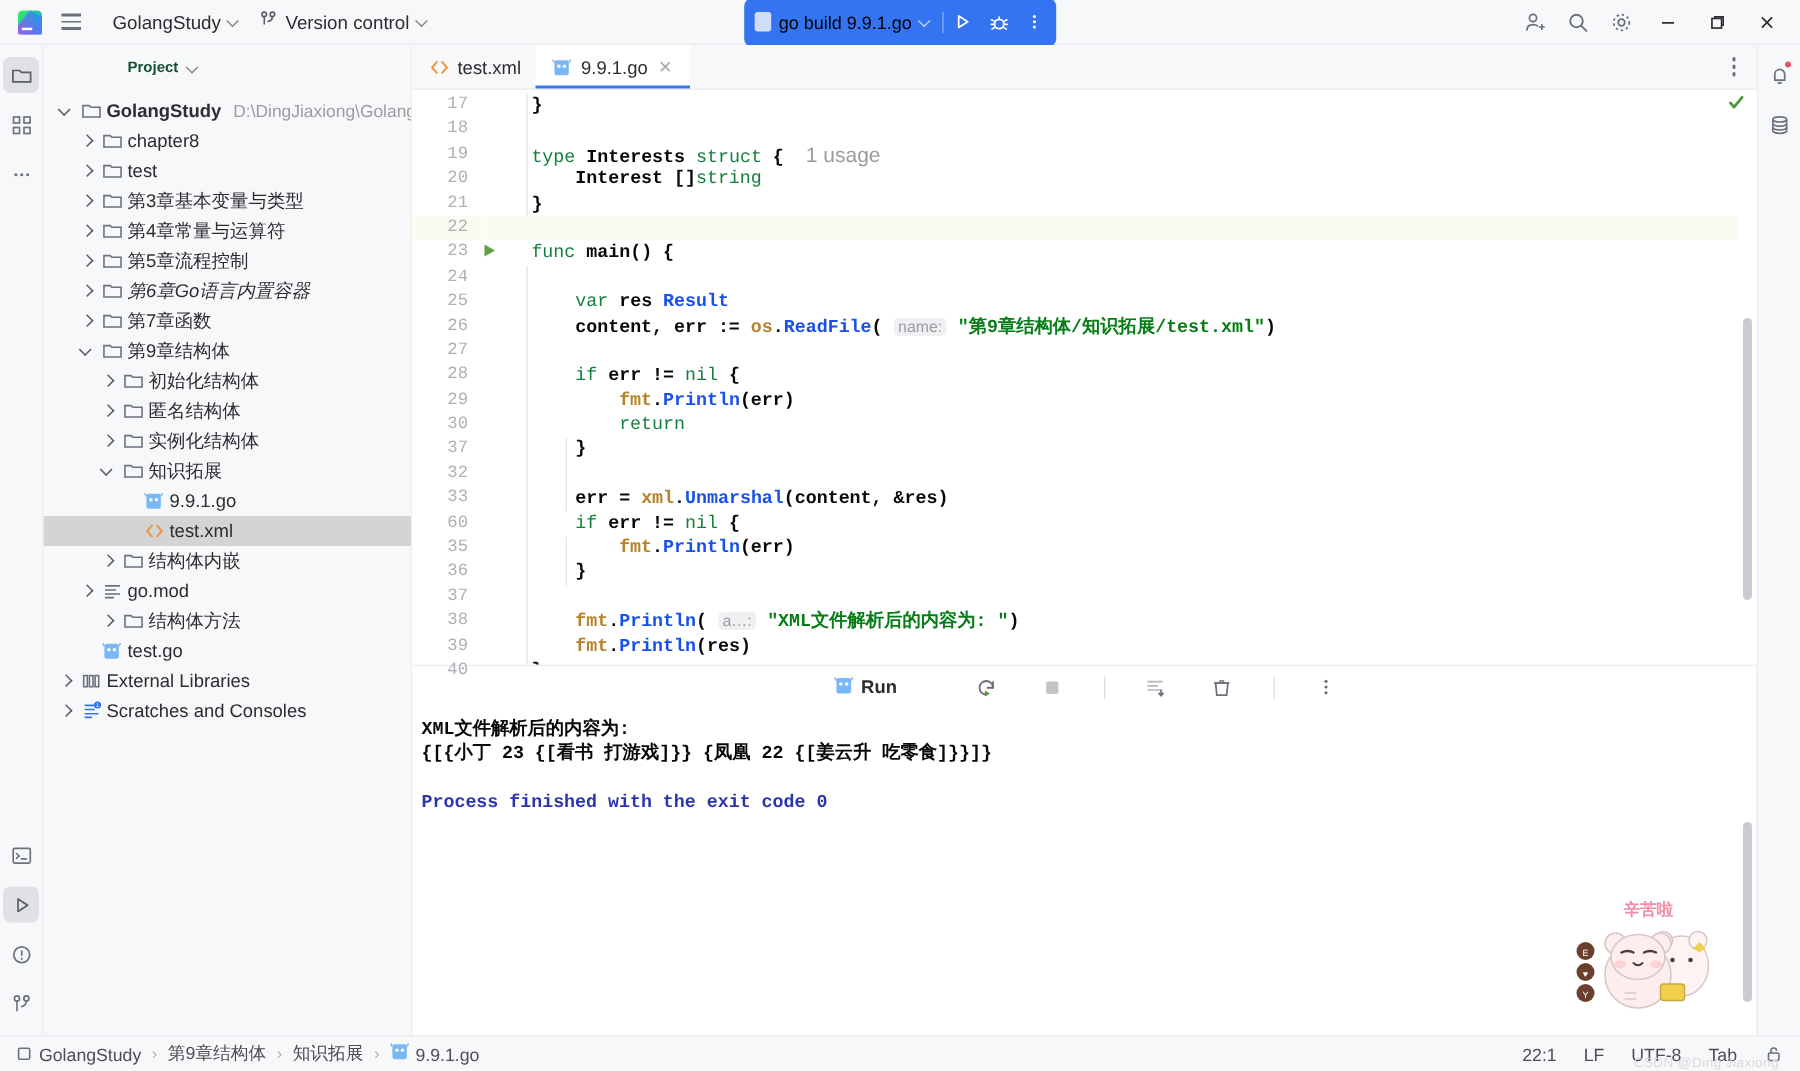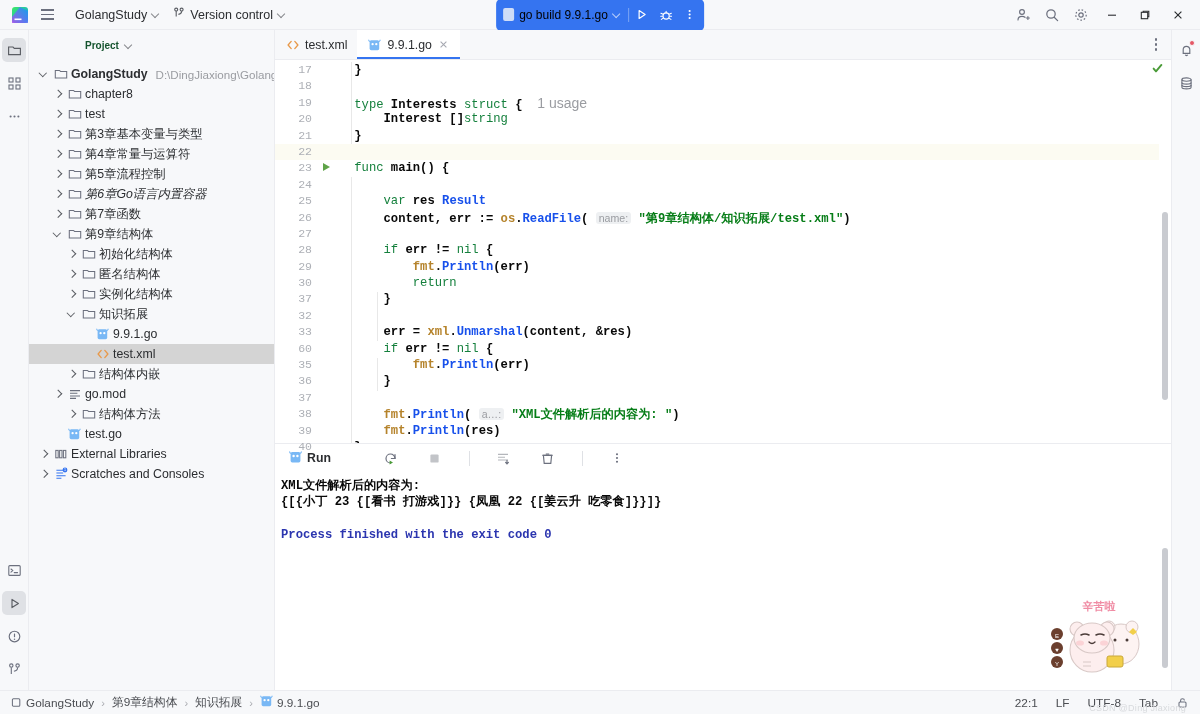--- a/index.html
+++ b/index.html
@@ -154,21 +154,21 @@
     padding: 0 3px; font-family: "Liberation Sans", sans-serif; }
   .indentline { position: absolute; width: 1px; background: #e8e8e8; }
   .ok-check { position: absolute; right: 8px; top: 3px; }
   .vscroll-col { width: 12px; flex: 0 0 12px; position: relative; background: #fff; }
   .vthumb { position: absolute; right: 3px; width: 6px; border-radius: 3px; background: #c9cbd0; }
 
   
   .runpanel { height: 247px; flex: 0 0 247px; background: #fff;
     border-top: 1px solid #ebecf0; display: flex; flex-direction: column; }
   .run-toolbar { height: 28px; flex: 0 0 28px; display: flex; align-items: center;
-    padding: 0 6px 0 8px; gap: 16px; }
+    padding: 0 6px 0 8px; gap: 16px; justify-content: center; }
   .run-tab { display: flex; align-items: center; gap: 5px; padding: 0 6px; height: 22px;
     border-radius: 4px; font-size: 12.3px; font-weight: bold; cursor: pointer; }
   .rt-sep { width: 1px; height: 15px; background: #dfe1e5; margin: 0 4px; }
   .console { flex: 1 1 auto; position: relative; padding: 6px 10px 0 6px;
     font-family: "Liberation Mono", monospace; font-size: 12.2px; overflow: hidden; }
   .cline { height: 16.4px; line-height: 16.4px; white-space: pre; color: #080808; font-weight: bold; }
   .cline.exit { color: #2b35af; }
   .sticker { position: absolute; right: 18px; bottom: 8px; width: 108px; height: 86px; }
   .cthumb { position: absolute; right: 3px; width: 6px; border-radius: 3px; background: #c9cbd0; }
 

